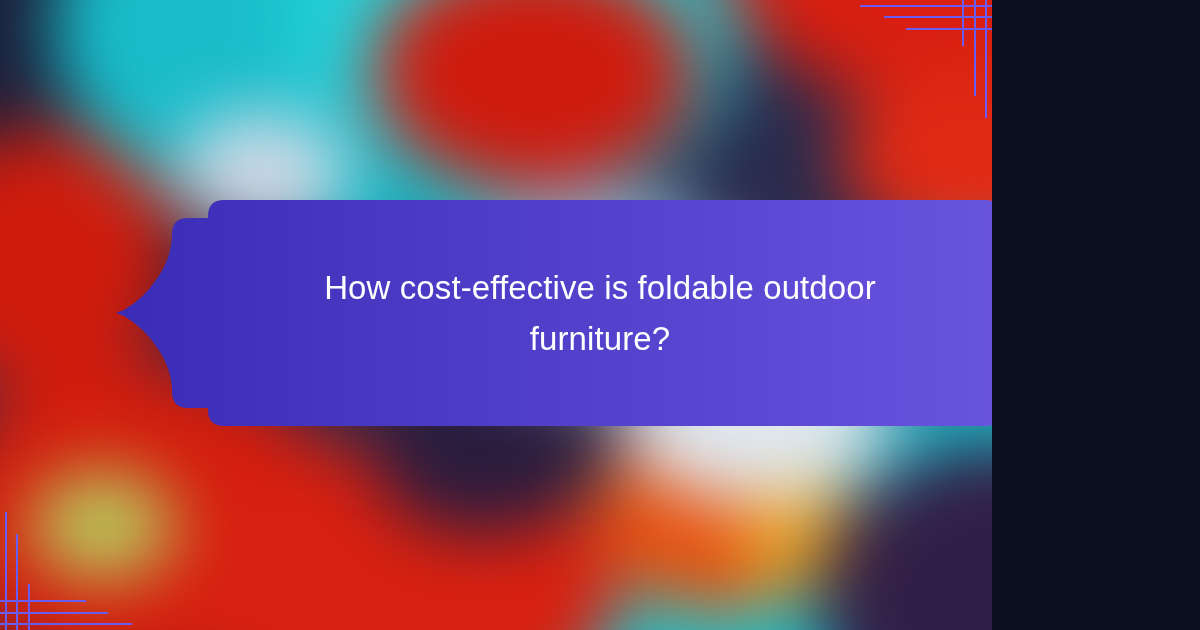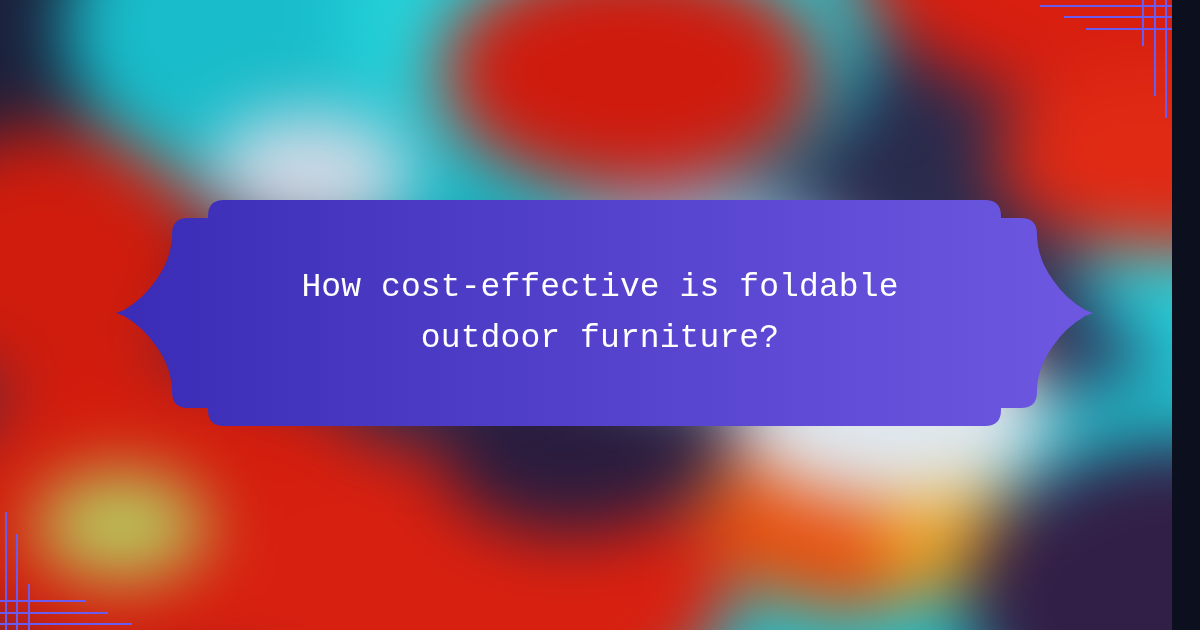--- a/index.html
+++ b/index.html
@@ -2,24 +2,24 @@
 <html><head>
 <meta charset="utf-8">
 <style>
   html, body {
     margin: 0;
     padding: 0;
     background: #0c0f1e;
   }
   #stage {
     position: relative;
-    width: 1172px;
+    width: 992px;
     height: 630px;
     overflow: hidden;
-    font-family: Liberation Mono, monospace;
+    font-family: Liberation Sans, sans-serif;
   }
 
   
   .bg-base {
     position: absolute;
     inset: 0;
     background: #2a2b4d;
   }
   .bg-blobs {
     position: absolute;

